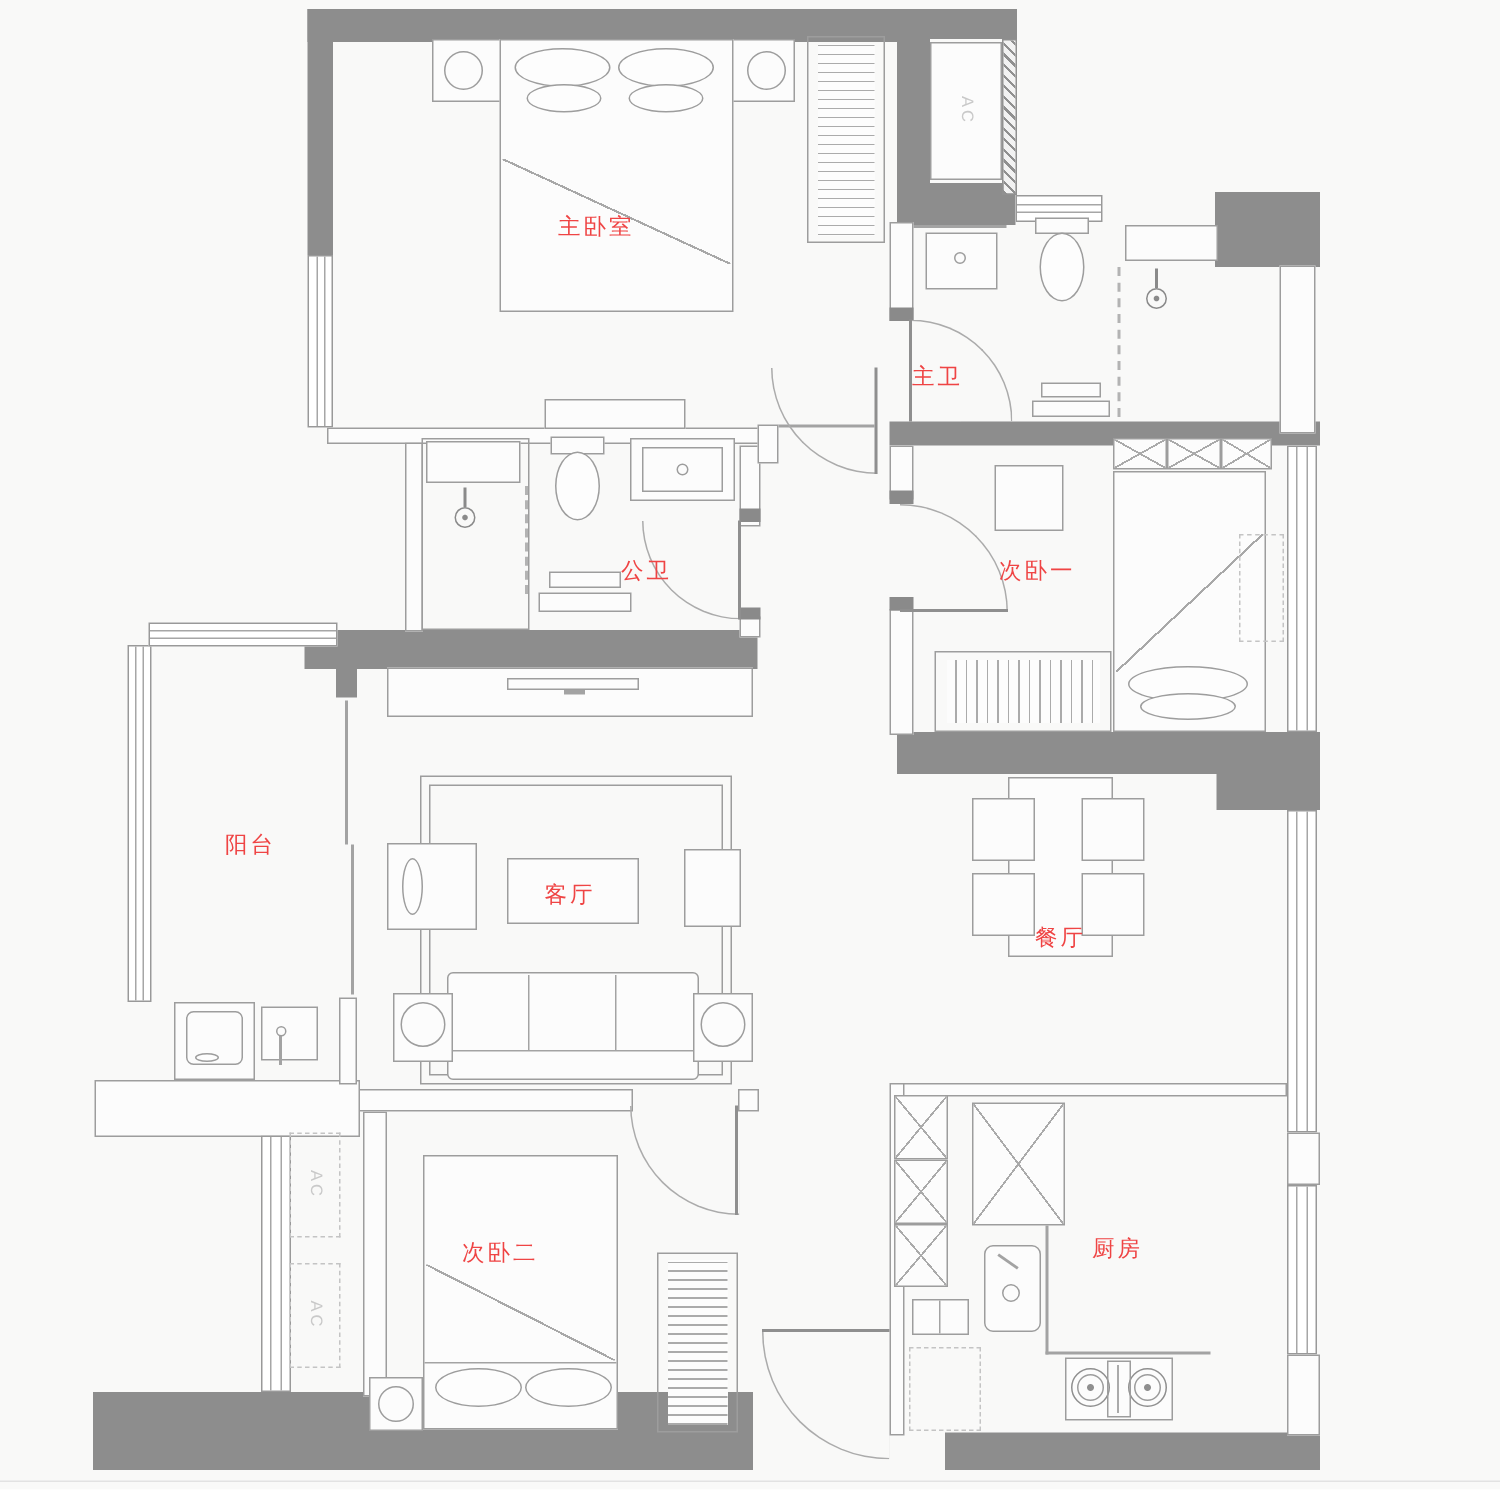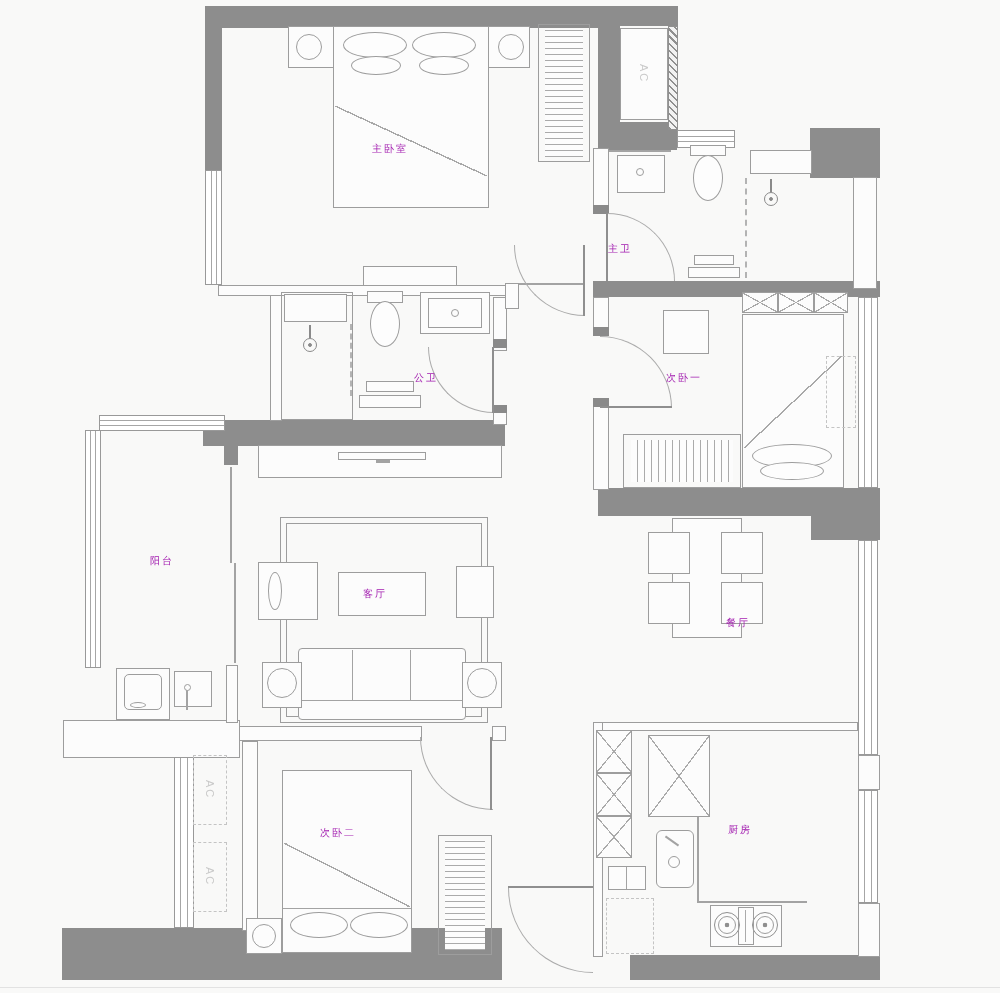--- a/index.html
+++ b/index.html
@@ -30,21 +30,21 @@
     background-clip:content-box;padding:5px 7px;}
   .hatch{position:absolute;border:1px solid #909090;box-sizing:border-box;
     background:repeating-linear-gradient(45deg,#909090 0,#909090 1.5px,#f2f2f2 1.5px,#f2f2f2 5px);}
   .circle{position:absolute;border:1px solid #9d9d9d;border-radius:50%;background:#fcfcfc;box-sizing:border-box;}
   .ellipse{position:absolute;border:1px solid #9d9d9d;border-radius:50%;background:#fdfdfd;box-sizing:border-box;}
   .glass{position:absolute;border-left:2px dashed #b3b3b3;}
   .dashedbox{position:absolute;border:1.5px dashed #c4c4c4;box-sizing:border-box;display:flex;
     align-items:center;justify-content:center;}
   .fold{position:absolute;background-image:linear-gradient(to top right,transparent calc(50% - .7px),#a8a8a8 calc(50% - .7px),#a8a8a8 calc(50% + .7px),transparent calc(50% + .7px));}
   .fold2{position:absolute;background-image:linear-gradient(to bottom right,transparent calc(50% - .7px),#a8a8a8 calc(50% - .7px),#a8a8a8 calc(50% + .7px),transparent calc(50% + .7px));}
-  .room-label{position:absolute;font-size:10px;color:#a21caf;letter-spacing:2px;white-space:nowrap;}
+  .room-label{position:absolute;font-size:15px;color:#ef4444;letter-spacing:2px;white-space:nowrap;}
   .ac-label{position:absolute;font-size:11px;color:#c9c9c9;writing-mode:vertical-rl;letter-spacing:2px;
     display:flex;align-items:center;justify-content:center;}
   .shead{position:absolute;width:14px;height:14px;}
   .shead .ring{position:absolute;left:0;top:0;width:14px;height:14px;border:1.5px solid #8a8a8a;border-radius:50%;
     background:radial-gradient(circle,#8a8a8a 1.5px,transparent 2.2px);box-sizing:border-box;}
   .shead .stem{position:absolute;left:6px;top:-13px;width:2px;height:13px;background:#8a8a8a;}
   .burner{position:absolute;border:1px solid #8f8f8f;border-radius:50%;box-sizing:border-box;
     background:radial-gradient(circle,#8f8f8f 2px,transparent 2.6px);}
   .burner::after{content:"";position:absolute;inset:3px;border:1px solid #9d9d9d;border-radius:50%;}
   .edge-line{position:absolute;left:0;width:100%;height:1px;background:#e2e2e2;}
@@ -212,31 +212,31 @@
   <div class="circle" style="left:267px;top:668px;width:30px;height:30px"></div>
   <div class="furn" style="left:462px;top:662px;width:40px;height:46px"></div>
   <div class="circle" style="left:467px;top:668px;width:30px;height:30px"></div>
   <div class="room-label" style="left:363px;top:587px">客厅</div>
 
   <div class="furn" style="left:672px;top:518px;width:70px;height:120px"></div>
   <div class="furn" style="left:648px;top:532px;width:42px;height:42px"></div>
   <div class="furn" style="left:721px;top:532px;width:42px;height:42px"></div>
   <div class="furn" style="left:648px;top:582px;width:42px;height:42px"></div>
   <div class="furn" style="left:721px;top:582px;width:42px;height:42px"></div>
-  <div class="room-label" style="left:726px;top:616px">餐厅</div>
+  <div class="room-label" style="left:690px;top:616px">餐厅</div>
 
   <div class="furn" style="left:282px;top:770px;width:130px;height:183px"></div>
   <div class="fold" style="left:284px;top:843px;width:126px;height:64px"></div>
   <div class="line" style="left:283px;top:908px;width:128px;height:1px"></div>
   <div class="ellipse" style="left:290px;top:912px;width:58px;height:26px"></div>
   <div class="ellipse" style="left:350px;top:912px;width:58px;height:26px"></div>
   <div class="furn" style="left:246px;top:918px;width:36px;height:36px"></div>
   <div class="circle" style="left:252px;top:924px;width:24px;height:24px"></div>
   <div class="furn slats-h" style="left:438px;top:835px;width:54px;height:120px"></div>
-  <div class="room-label" style="left:320px;top:826px">次卧二</div>
+  <div class="room-label" style="left:308px;top:826px">次卧二</div>
 
   <div class="xbox" style="left:596px;top:730px;width:36px;height:43px"></div>
   <div class="xbox" style="left:596px;top:773px;width:36px;height:43px"></div>
   <div class="xbox" style="left:596px;top:816px;width:36px;height:42px"></div>
   <div class="xbox" style="left:648px;top:735px;width:62px;height:82px"></div>
   <div class="furn" style="left:656px;top:830px;width:38px;height:58px;border-radius:6px"></div>
   <div class="circle" style="left:668px;top:856px;width:12px;height:12px"></div>
   <div class="line" style="left:664px;top:840px;width:16px;height:2px;transform:rotate(35deg)"></div>
   <div class="line" style="left:697px;top:817px;width:2px;height:86px"></div>
   <div class="line" style="left:697px;top:901px;width:110px;height:2px"></div>

